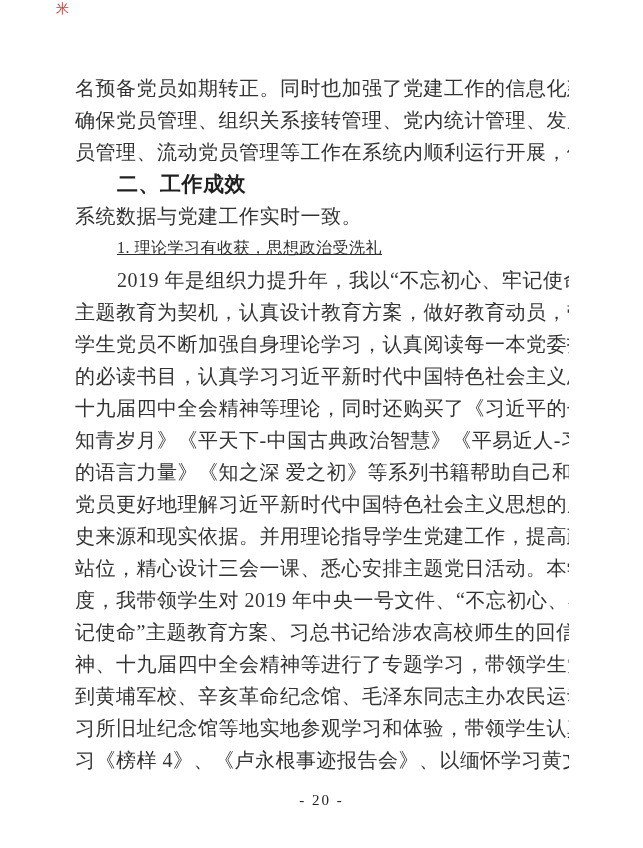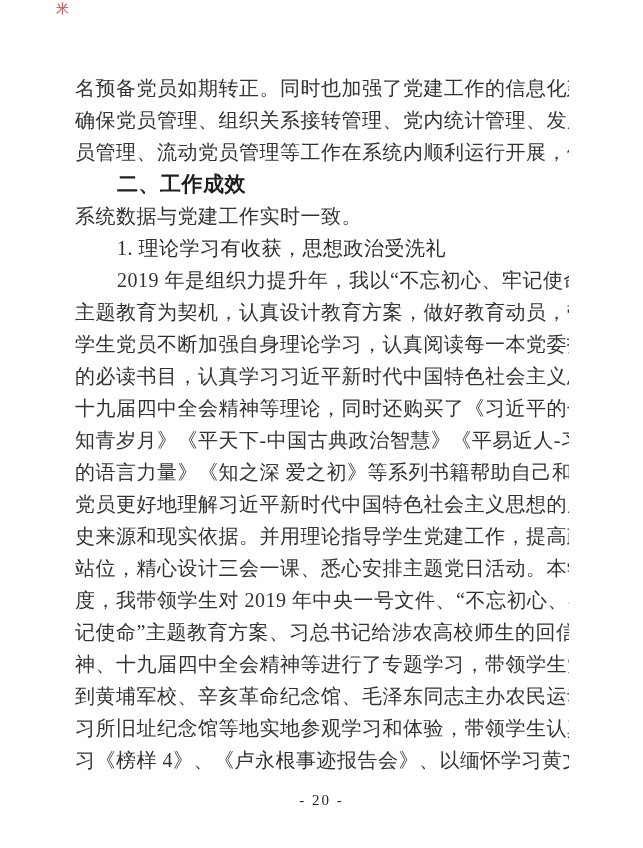--- a/index.html
+++ b/index.html
@@ -43,22 +43,23 @@
   .indent {
     padding-left: 42px;
   }
   .section-heading {
     font-weight: bold;
     color: #1f1f1f;
     font-size: 21px;
     font-family: "Liberation Sans", "DejaVu Sans", sans-serif;
   }
   .subsection-heading {
-    font-size: 20px;
+    font-size: 16px;
     color: #2e2e2e;
+    text-decoration: underline;
   }
   .page-number {
     position: absolute;
     top: 792px;
     left: 0;
     width: 100%;
     text-align: center;
     font-size: 15px;
     letter-spacing: 2px;
     color: #222222;

